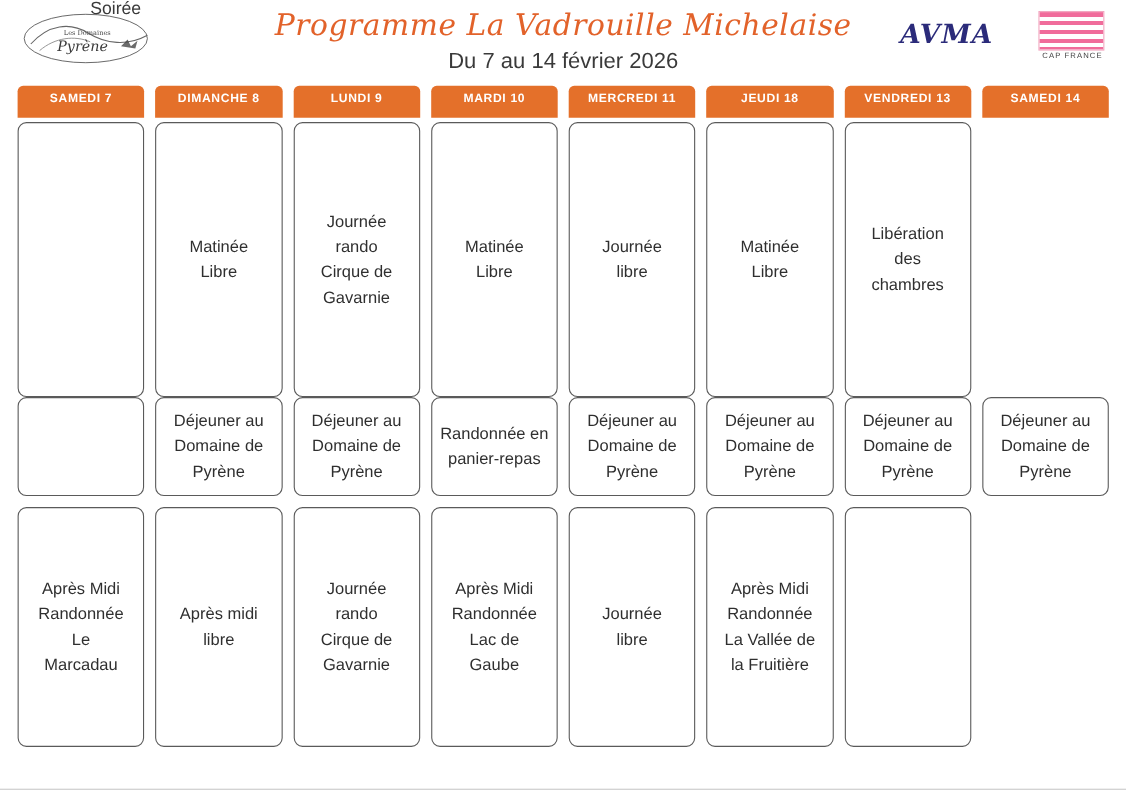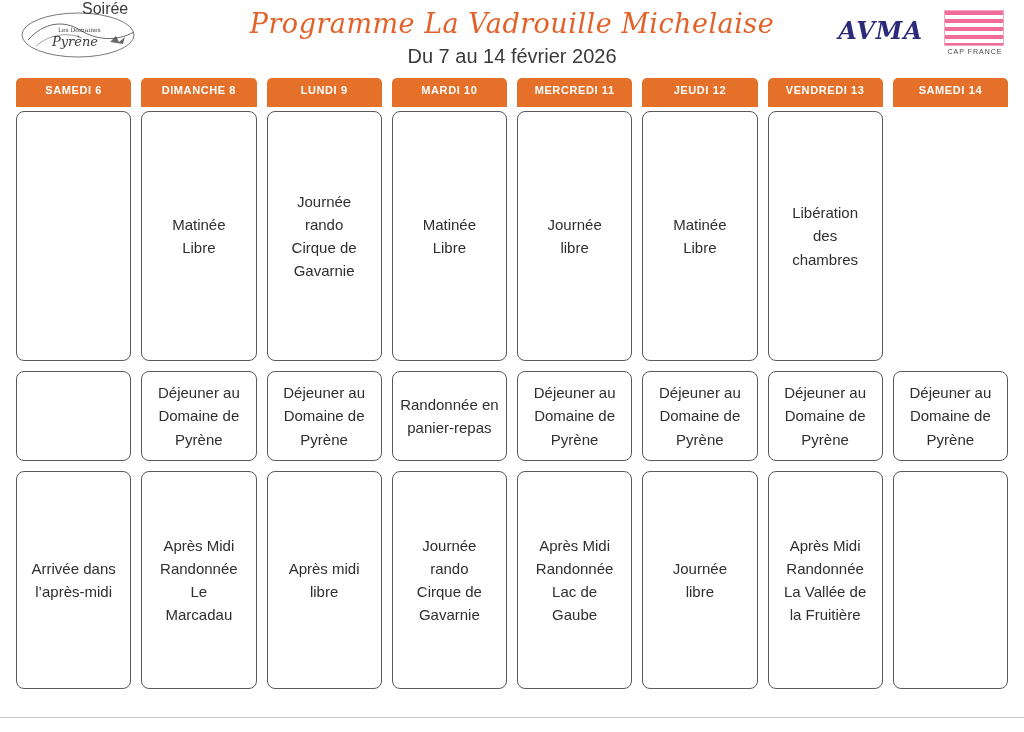--- a/index.html
+++ b/index.html
@@ -51,21 +51,21 @@
     letter-spacing: 0.5px;
     white-space: nowrap;
   }
   .sub-title {
     margin-top: 6px;
     font-size: 20px;
     color: #3a3a3a;
   }
   .logo-avma {
     position: absolute;
-    right: 101px;
+    right: 121px;
     top: 16px;
     font-family: "DejaVu Serif", serif;
     font-style: italic;
     font-weight: bold;
     font-size: 24px;
     color: #2b2b7a;
     letter-spacing: 1px;
   }
   .logo-capfrance {
     position: absolute;
@@ -124,21 +124,21 @@
     justify-content: center;
     text-align: center;
     font-size: 15px;
     color: #2f2f2f;
     line-height: 1.55;
     padding: 6px 4px;
     box-sizing: border-box;
     white-space: pre-line;
   }
   .row-morning .cell { height: 250px; }
-  .row-lunch { margin-top: 10px; }
+  .row-lunch { }
   .row-lunch .cell { height: 90px; }
   .row-afternoon { margin-top: 10px; }
   .row-afternoon .cell { height: 218px; }
   .cell.empty { color: transparent; }
 
   .footer-rule {
     position: absolute;
     left: 0;
     right: 0;
     bottom: 14px;
@@ -172,26 +172,26 @@
 
   <div class="logo-capfrance">
     <div class="cf-flag"></div>
     <div class="cf-text">CAP FRANCE</div>
   </div>
 </div>
 
 <div class="calendar">
 
   <div class="row row-days">
-    <div class="day-head">SAMEDI 6</div>
+    <div class="day-head">SAMEDI 7</div>
     <div class="day-head">DIMANCHE 8</div>
     <div class="day-head">LUNDI 9</div>
     <div class="day-head">MARDI 10</div>
     <div class="day-head">MERCREDI 11</div>
-    <div class="day-head">JEUDI 12</div>
+    <div class="day-head">JEUDI 18</div>
     <div class="day-head">VENDREDI 13</div>
     <div class="day-head">SAMEDI 14</div>
   </div>
 
   <div class="row row-morning">
     <div class="cell empty"></div>
     <div class="cell">Matinée
 Libre</div>
     <div class="cell">Journée
 rando
@@ -226,22 +226,20 @@
 Pyrène</div>
     <div class="cell">Déjeuner au
 Domaine de
 Pyrène</div>
     <div class="cell">Déjeuner au
 Domaine de
 Pyrène</div>
   </div>
 
   <div class="row row-afternoon">
-    <div class="cell">Arrivée dans
-l’après-midi</div>
     <div class="cell">Après Midi
 Randonnée
 Le
 Marcadau</div>
     <div class="cell">Après midi
 libre</div>
     <div class="cell">Journée
 rando
 Cirque de
 Gavarnie</div>

